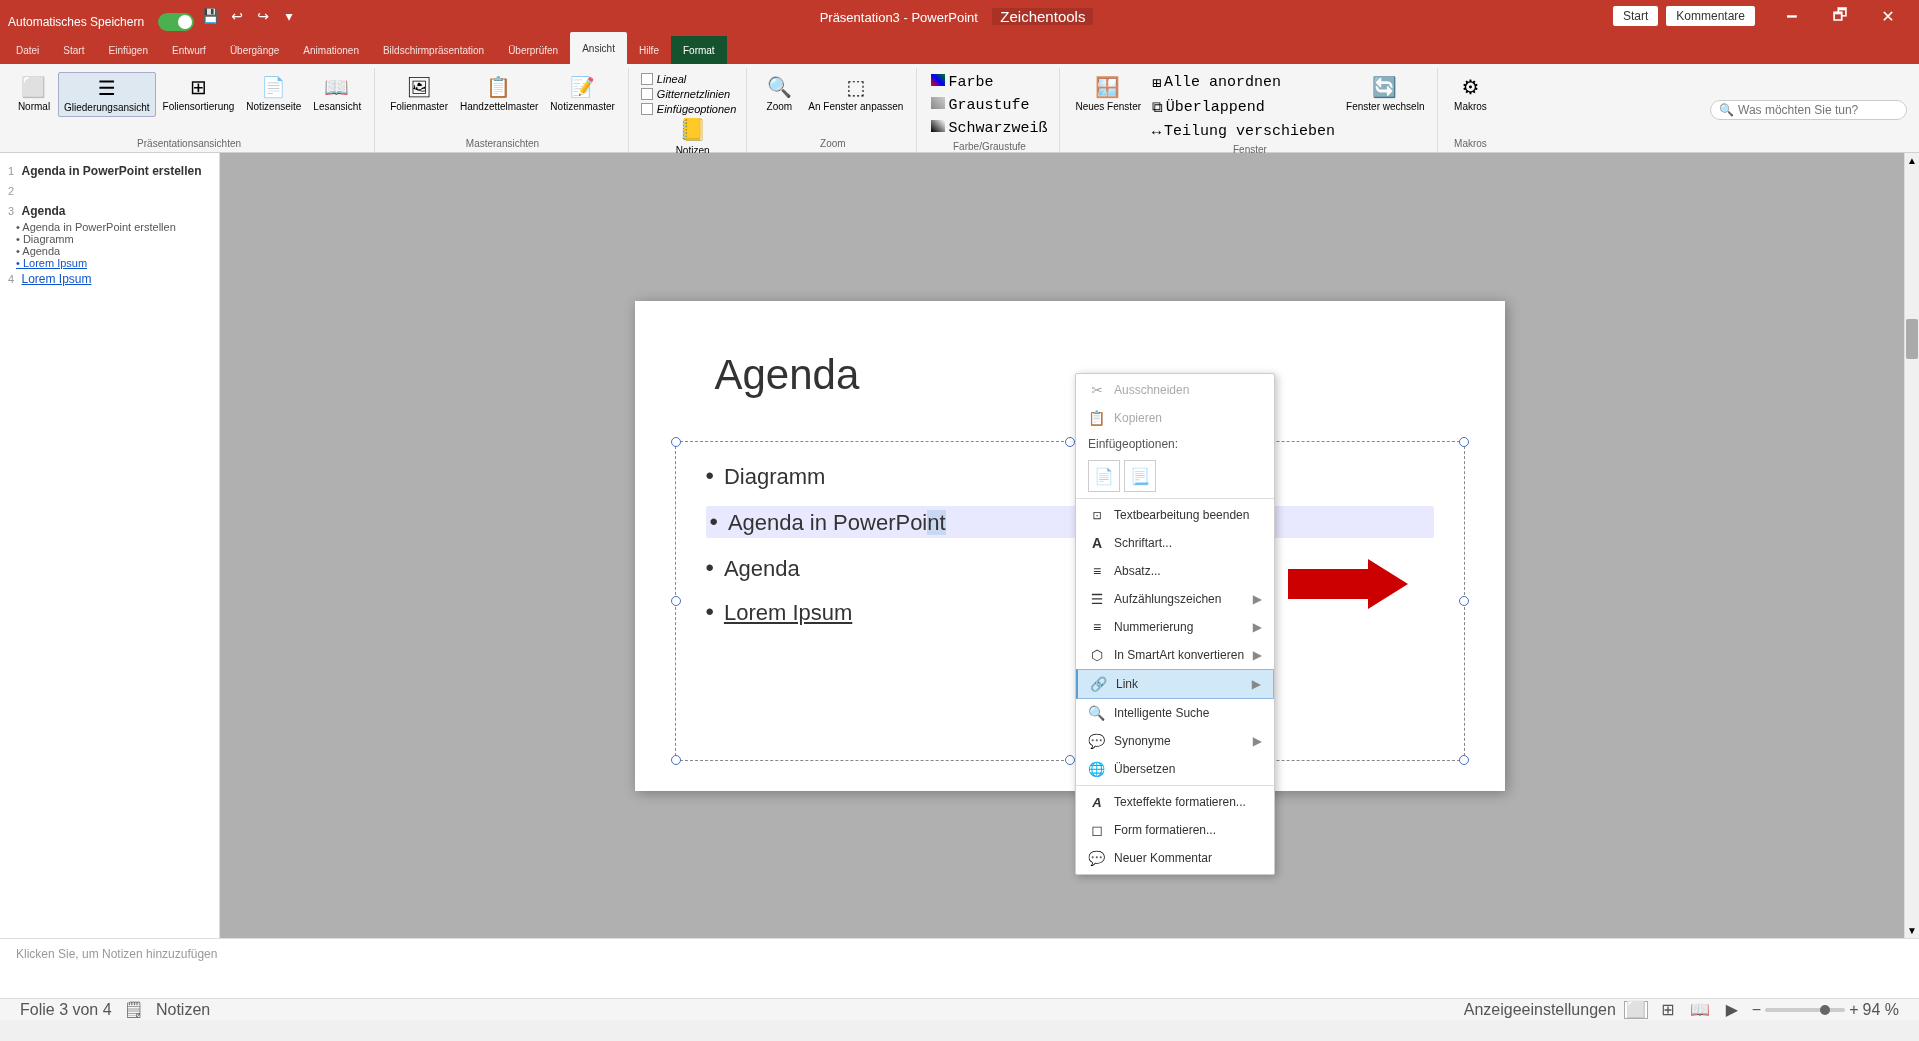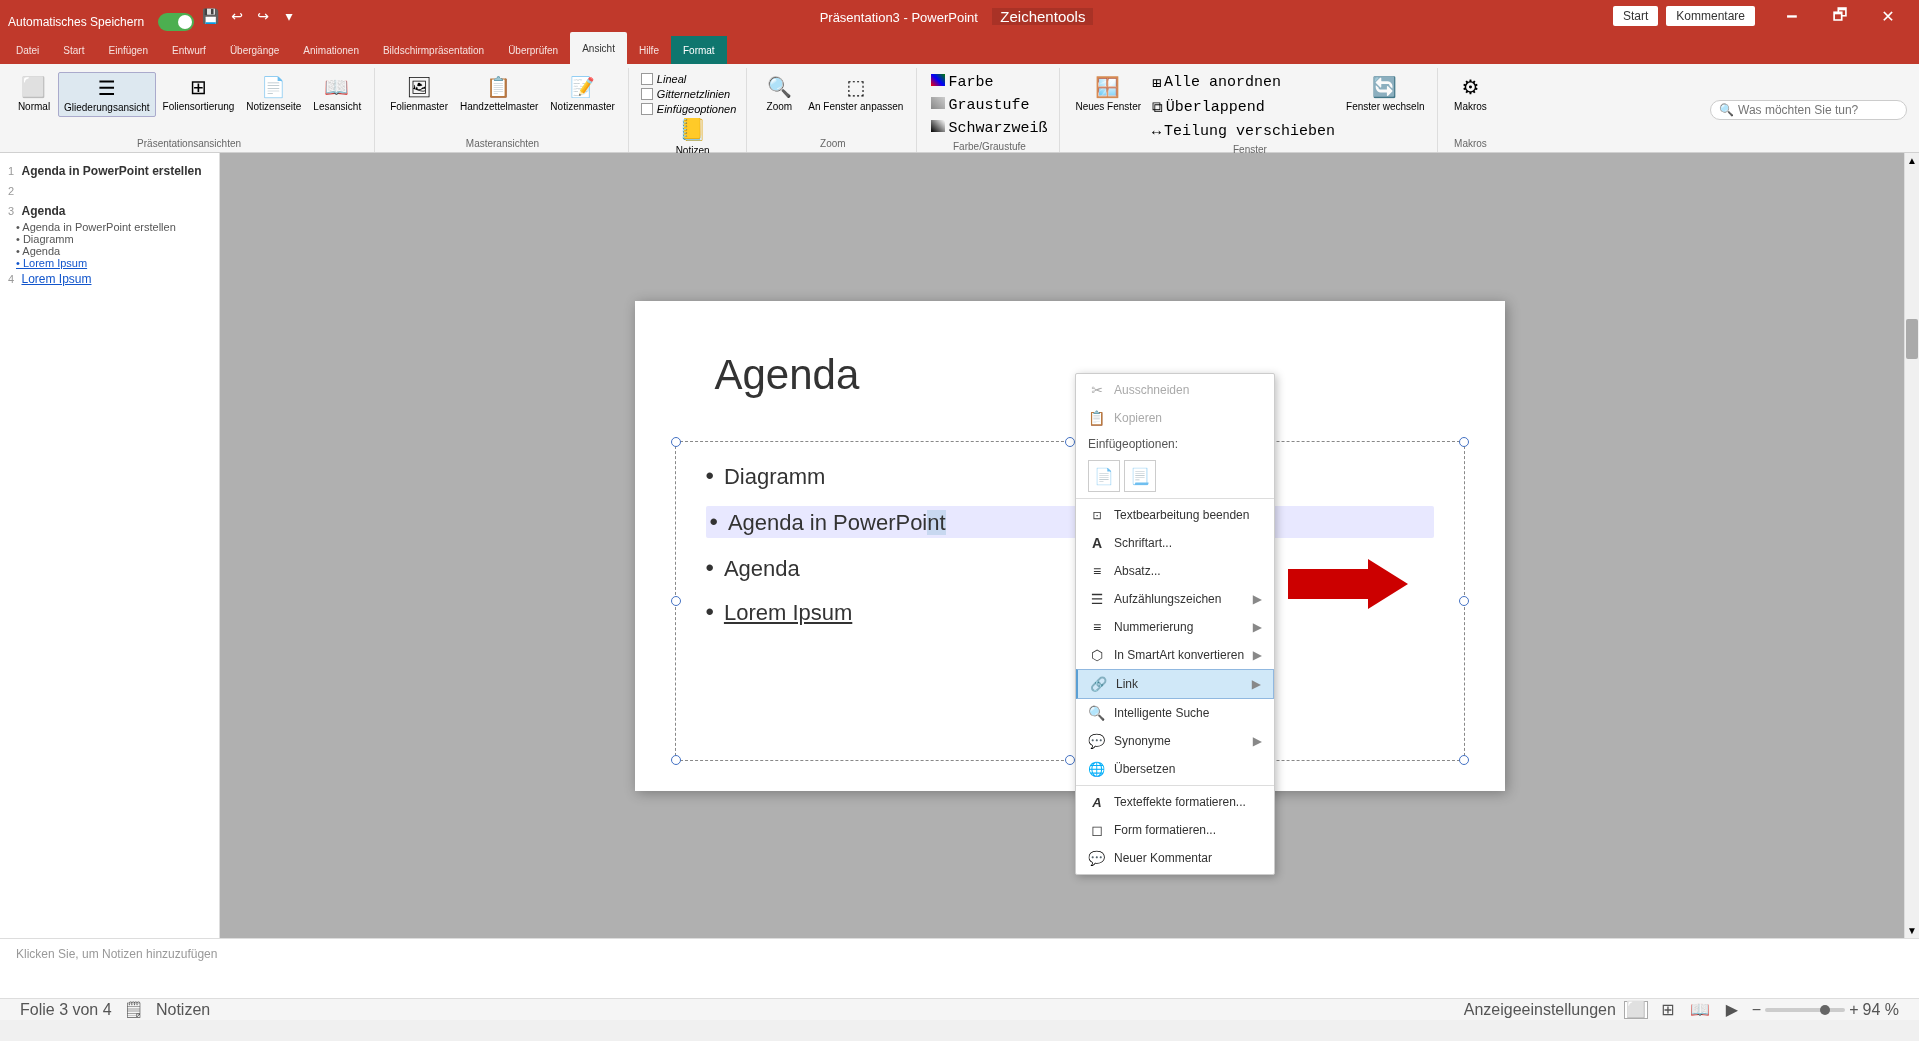--- a/index.html
+++ b/index.html
@@ -21,21 +21,21 @@
     .title-btn { width: 46px; height: 32px; display: flex; align-items: center; justify-content: center; cursor: pointer; color: white; font-size: 16px; }
     .autosave-area { display: flex; align-items: center; gap: 14px; font-size: 12px; margin-top: 12px; }
     .autosave-toggle { width: 36px; height: 18px; background: #4caf50; border-radius: 9px; position: relative; cursor: pointer; }
     .autosave-toggle::after { content: ''; position: absolute; width: 14px; height: 14px; background: white; border-radius: 50%; top: 2px; right: 2px; }
 
     
     #ribbon { background: #f5f5f5; border-bottom: 1px solid #d0d0d0; }
     #ribbon-tabs { height: 32px; display: flex; align-items: flex-end; background: #c0392b; padding-left: 4px; }
     .ribbon-tab { padding: 4px 12px; font-size: 10px; color: rgba(255,255,255,0.85); cursor: pointer; height: 28px; display: flex; align-items: center; }
     .ribbon-tab.active { background: #f5f5f5; color: #333; height: 32px; border-radius: 2px 2px 0 0; }
-    .ribbon-tab.zeichentools { background: #0f766e; color: white; }
+    .ribbon-tab.zeichentools { background: #14532d; color: white; }
     #ribbon-content { height: 88px; background: #f5f5f5; display: flex; align-items: stretch; padding: 4px 4px 0; gap: 2px; }
     .ribbon-group { display: flex; flex-direction: column; align-items: center; border-right: 1px solid #ddd; padding: 0 8px; min-width: 60px; }
     .ribbon-group-items { display: flex; align-items: flex-start; gap: 2px; flex: 1; padding-top: 4px; }
     .ribbon-group-label { font-size: 10px; color: #666; padding: 2px 0 3px; white-space: nowrap; }
     .ribbon-btn { display: flex; flex-direction: column; align-items: center; gap: 2px; padding: 3px 5px; cursor: pointer; border-radius: 2px; min-width: 44px; }
     .ribbon-btn.active { background: #dde8f0; border: 1px solid #aac; }
     .ribbon-icon { font-size: 20px; }
     .ribbon-label { font-size: 10px; text-align: center; white-space: nowrap; }
     .ribbon-small-btn { display: flex; gap: 3px; padding: 2px 4px; cursor: pointer; border-radius: 2px; font-size: 15px; white-space: nowrap; font-family: Liberation Mono, monospace; }
     .checkbox-item { display: flex; align-items: center; gap: 4px; font-size: 11px; cursor: pointer; padding: 1px 2px; font-style: italic; }

